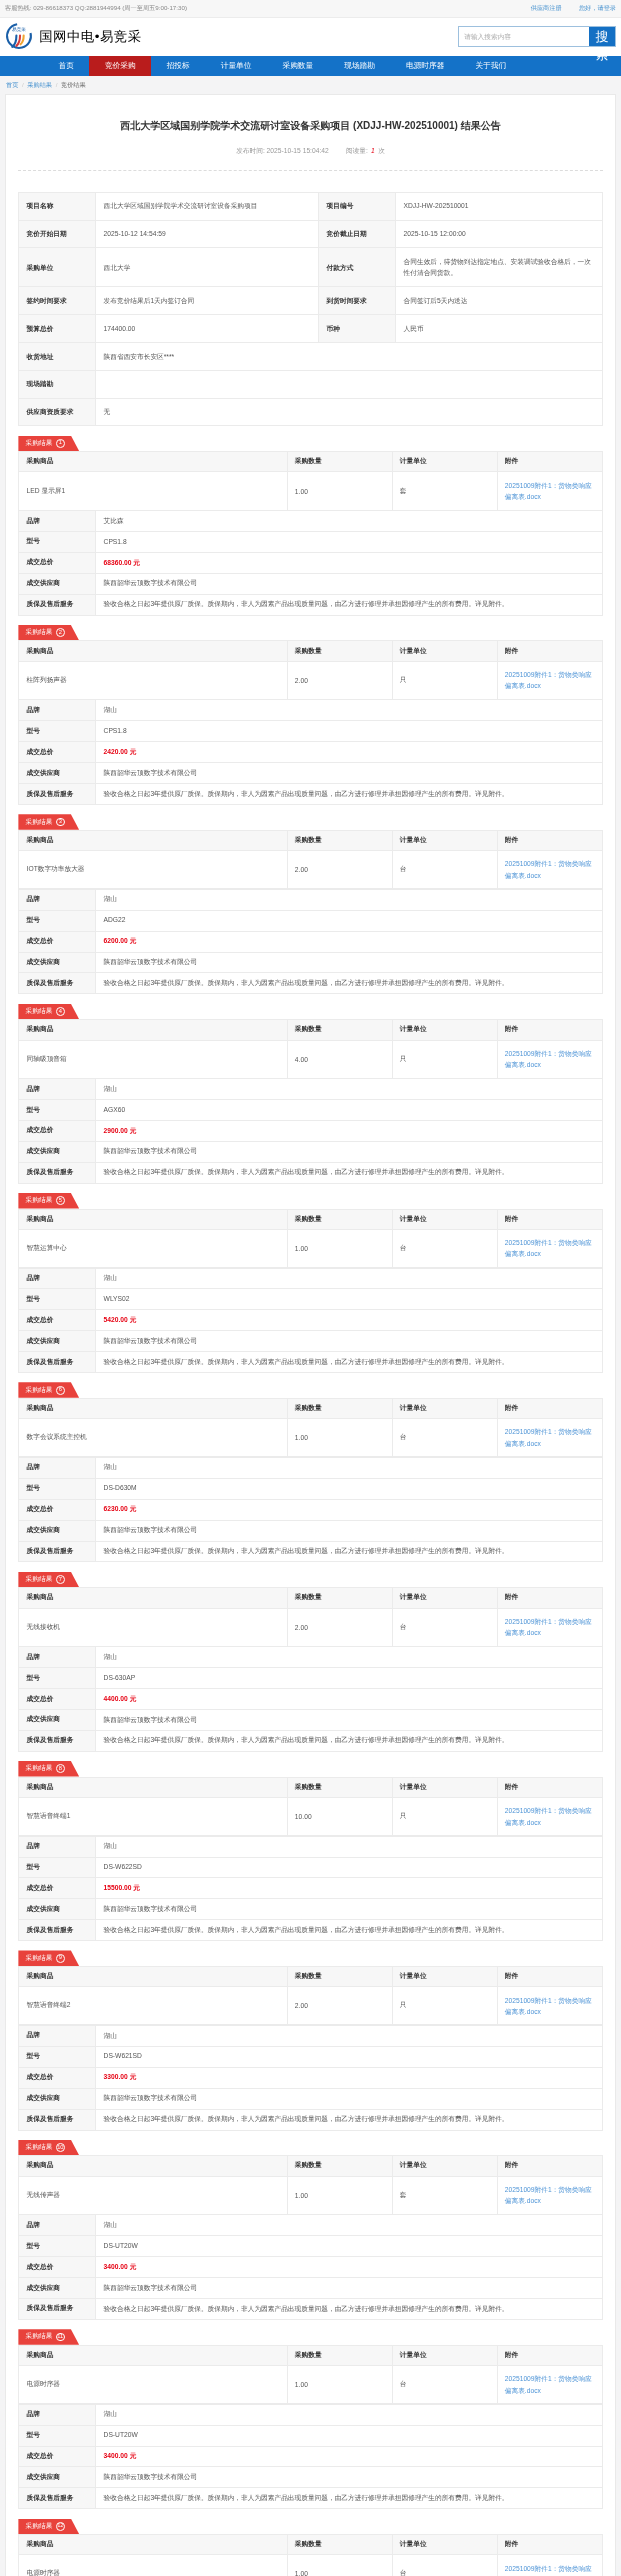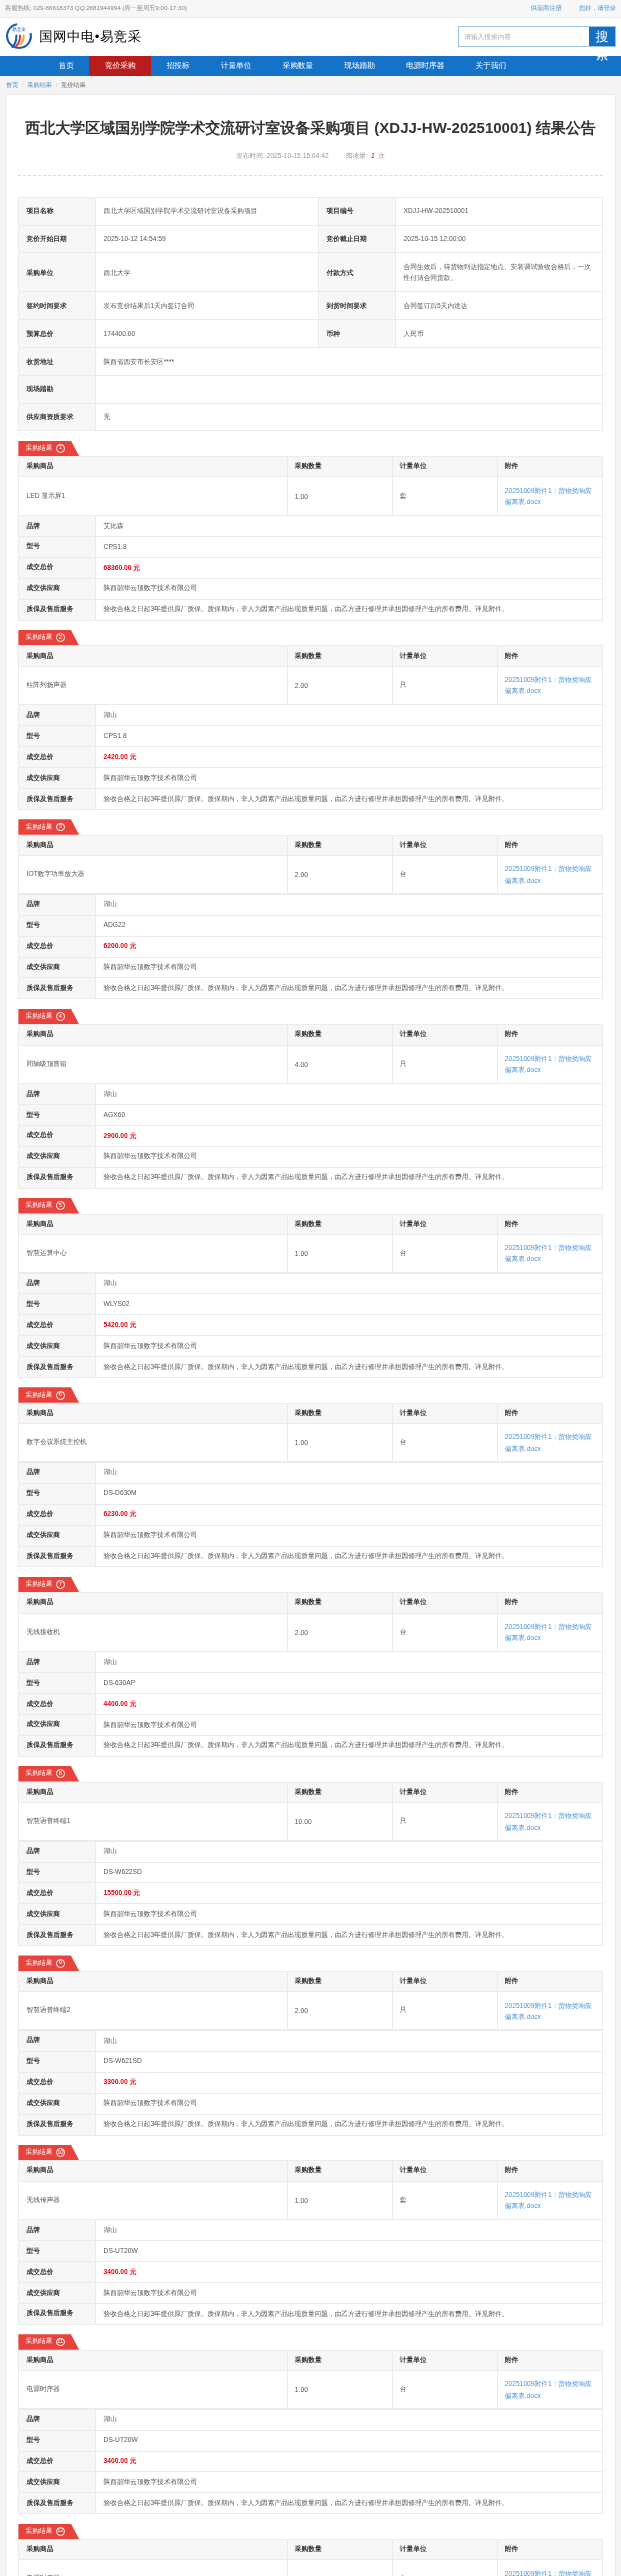--- a/index.html
+++ b/index.html
@@ -33,21 +33,21 @@
   .nav-item.active { background: #b91c1c; }
 
   
   .breadcrumb { font-size: 6.2px; color: #999; padding: 5.2px 1px 4.1px; }
   .breadcrumb a { color: #4792cf; text-decoration: none; cursor: pointer; }
   .breadcrumb .sep { margin: 0 3.6px; color: #ccc; }
   .breadcrumb .current { color: #666; }
 
   
   .card { background: #fff; border: 0.5px solid #e9e9e9; padding: 24px 12.4px 36px; margin-bottom: 8.2px; }
-  .page-title { text-align: center; font-size: 15px; font-weight: bold; color: #333; margin: 0 0 13.4px; }
+  .page-title { text-align: center; font-size: 10px; font-weight: bold; color: #333; margin: 0 0 13.4px; }
   .meta { text-align: center; font-size: 6.7px; color: #999; margin-bottom: 14.4px; }
   .meta .views-num { color: #e60012; font-style: italic; margin: 0 1.5px; }
   .meta .gap { display: inline-block; width: 13.4px; }
   .divider { border: none; border-top: 0.5px dashed #dcdcdc; margin: 0 0 20.6px; }
 
   
   table { border-collapse: collapse; width: 100%; font-size: 6.7px; }
   .info-table th, .info-table td { border: 0.5px solid #ebebeb; padding: 7.7px 7.2px; text-align: left; line-height: 1.7; vertical-align: middle; }
   .info-table th { background: #f7f7f7; font-weight: bold; color: #333; white-space: nowrap; }
   .info-table td { color: #555; }

